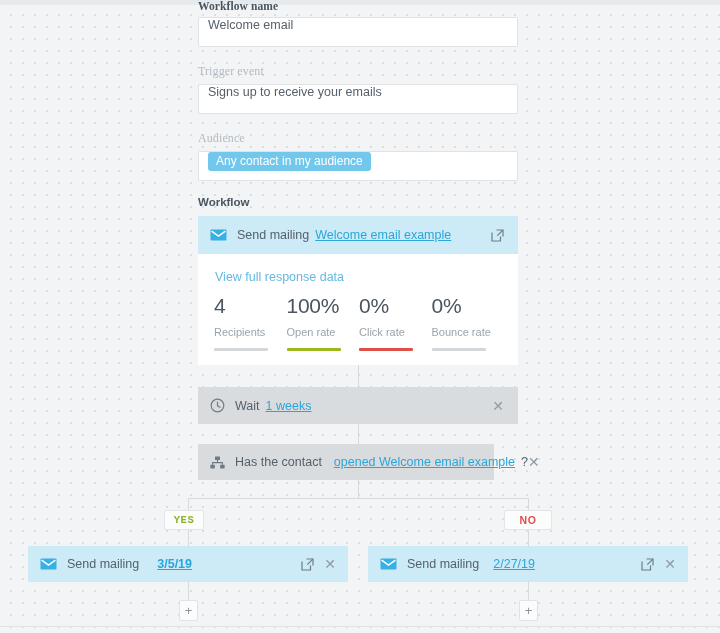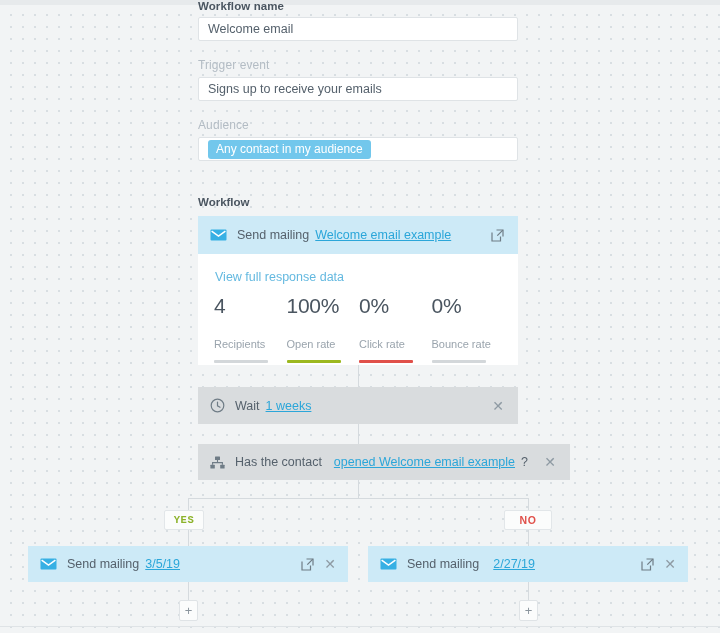--- a/index.html
+++ b/index.html
@@ -18,25 +18,26 @@
     background-position:5px 9px;
   }
   .topstrip{position:absolute;left:0;top:0;width:720px;height:5px;background:#e7eaec;}
   .bottomline{position:absolute;left:0;top:626px;width:720px;height:1px;background:#dfe3e6;}
 
   
   .form{position:absolute;left:198px;top:0px;width:320px;}
   .flabel{
     font-size:11.5px;font-weight:bold;color:#4a5560;letter-spacing:.1px;
     margin-bottom:5px;
+    font-family:Liberation Serif, serif;
   }
   .flabel.muted{color:#b3bcc4;font-weight:normal;font-size:12px;}
   .field{
-    height:24px;background:#fff;border:1px solid #dfe3e6;border-radius:2px;
-    display:flex;align-items:center;padding:0 9px;box-sizing:border-box;
+    height:30px;background:#fff;border:1px solid #dfe3e6;border-radius:2px;
+    display:flex;align-items:flex-start;padding:0 9px;box-sizing:border-box;
   }
   .field .val{font-size:12.5px;color:#55616c;}
   .pill{
     background:#72c7ec;color:#fff;font-size:12px;border-radius:3px;
     padding:3px 8px 4px;line-height:1;display:inline-block;
   }
   .grp{margin-bottom:17px;}
 
   
   .wf-title{
@@ -58,21 +59,21 @@
 
   .card-white{
     position:absolute;background:#fff;box-sizing:border-box;
   }
   .vfrd{
     position:absolute;left:215px;top:270px;font-size:12.5px;color:#64b9e0;
   }
   .stats{position:absolute;left:214px;top:294px;width:290px;display:flex;}
   .stat{width:76px;}
   .stat .num{font-size:21px;color:#4a5560;line-height:24px;letter-spacing:-.3px;}
-  .stat .lbl{font-size:11px;color:#9aa4ad;margin-top:20px;}
+  .stat .lbl{font-size:11px;color:#9aa4ad;margin-top:8px;}
   .stat .bar{height:2.5px;width:54px;margin-top:10px;border-radius:1px;background:#d3d7da;}
 
   
   .vline{position:absolute;width:1px;background:#d5dade;}
   .hline{position:absolute;height:1px;background:#d5dade;}
 
   .badge{
     position:absolute;box-sizing:border-box;
     background:#fbfcfc;border:1px solid #e2e6e9;border-radius:2px;
     display:flex;align-items:center;justify-content:center;
@@ -182,21 +183,21 @@
     </span>
     <span class="txt">Wait</span>
     <span class="txt lnk" style="margin-left:6px;">1 weeks</span>
     <span class="right">
       <span class="xbtn">✕</span>
     </span>
   </div>
 
   <div class="vline" style="left:358px;top:424px;height:20px;"></div>
 
-  <div class="node grey" style="left:198px;top:444px;width:372px;height:36px;padding:0 14px 0 12px;">
+  <div class="node grey" style="left:198px;top:444px;width:296px;height:36px;padding:0 14px 0 12px;">
     <span class="ico">
       <svg width="15" height="13" viewBox="0 0 15 13">
         <rect x="5" y="0.4" width="5" height="3.6" rx="0.5" fill="#6f7c86"></rect>
         <rect x="0.4" y="8.8" width="4.4" height="3.6" rx="0.5" fill="#6f7c86"></rect>
         <rect x="10.2" y="8.8" width="4.4" height="3.6" rx="0.5" fill="#6f7c86"></rect>
         <path d="M7.5 4 V6.6 M2.6 8.8 V6.6 H12.4 V8.8" fill="none" stroke="#6f7c86" stroke-width="1.1"></path>
       </svg>
     </span>
     <span class="txt">Has the contact</span>
     <span class="txt lnk" style="margin-left:12px;text-align:right;">opened Welcome email example</span>
@@ -219,21 +220,21 @@
   <div class="vline" style="left:528px;top:530px;height:16px;"></div>
 
   <div class="node blue" style="left:28px;top:546px;width:320px;height:36px;padding:0 12px 0 12px;">
     <span class="ico">
       <svg width="17" height="12" viewBox="0 0 17 12">
         <rect x="0.5" y="0.5" width="16" height="11" rx="1" fill="#37b0e4"></rect>
         <path d="M1.6 2.1 L8.5 7 L15.4 2.1" fill="none" stroke="#ffffff" stroke-width="1.5"></path>
       </svg>
     </span>
     <span class="txt">Send mailing</span>
-    <span class="txt lnk" style="margin-left:6px;">3/5/19</span>
+    <span class="txt lnk" style="margin-left:18px;font-weight:bold;">3/5/19</span>
     <span class="right">
       <span>
         <svg width="13" height="13" viewBox="0 0 13 13">
           <path d="M1 3.5 V12 H9.5 V7.5" fill="none" stroke="#6f7c86" stroke-width="1.2"></path>
           <path d="M5.5 1 H12 V7.5" fill="none" stroke="#6f7c86" stroke-width="1.2"></path>
           <path d="M6.3 6.7 L11.8 1.2" fill="none" stroke="#6f7c86" stroke-width="1.2"></path>
         </svg>
       </span>
       <span class="xbtn">✕</span>
     </span>

